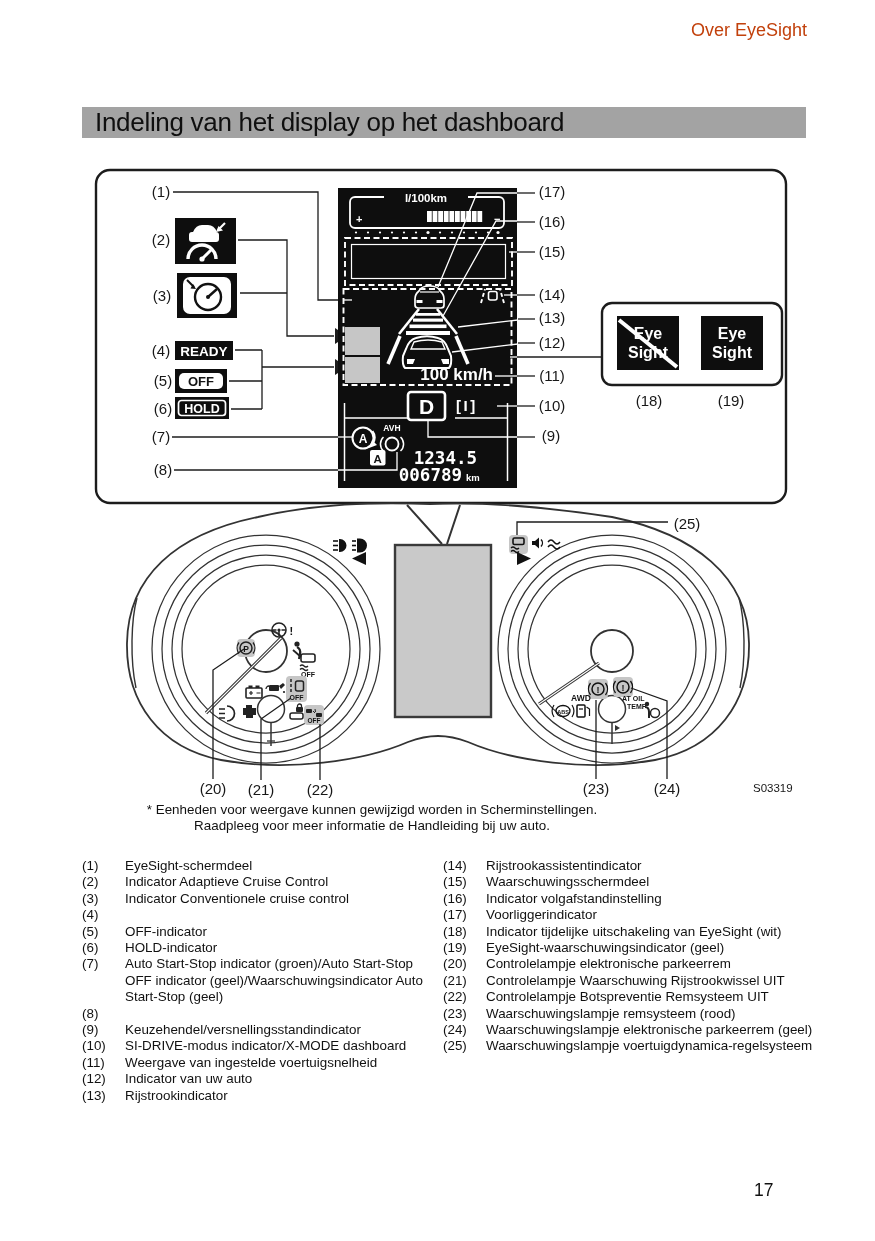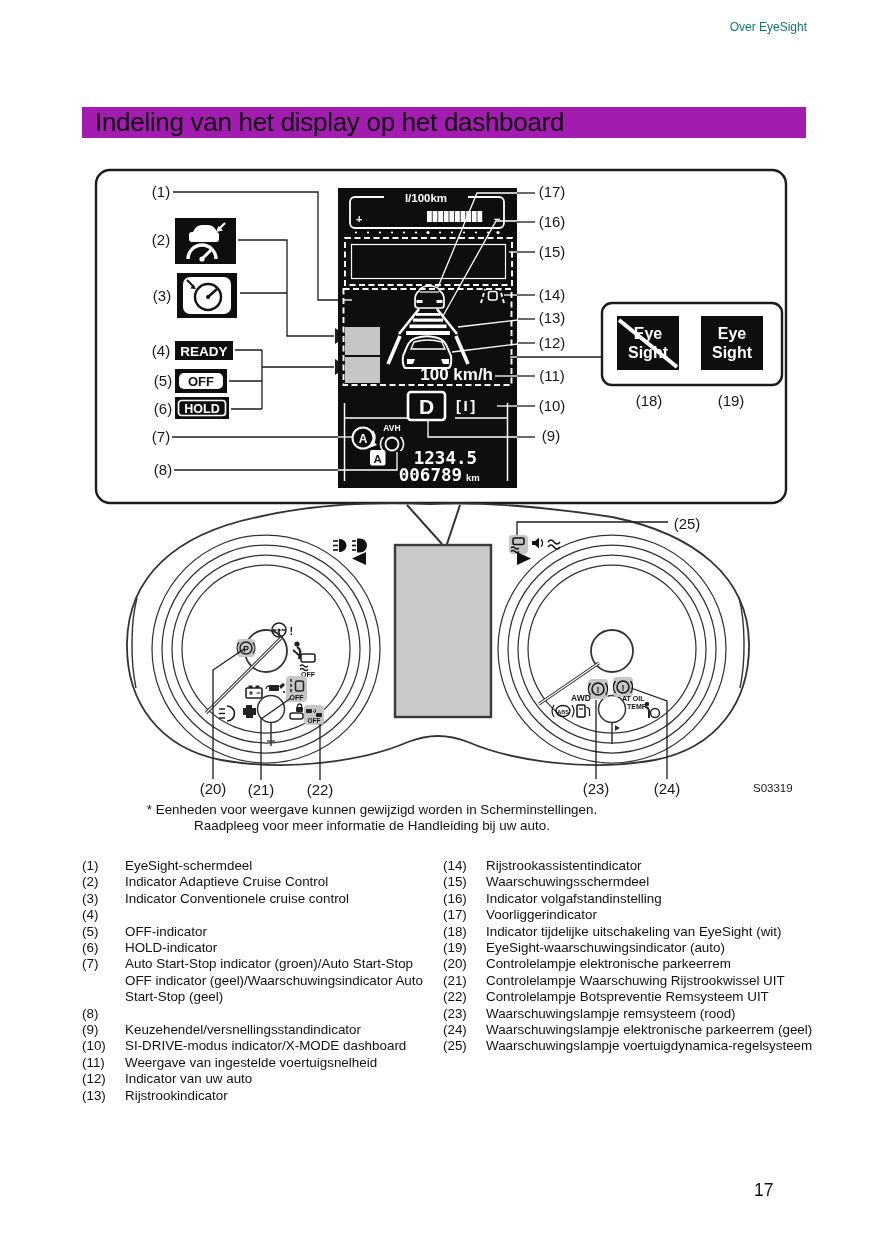--- a/index.html
+++ b/index.html
@@ -1,19 +1,19 @@
 <!DOCTYPE html>
 <html><head>
 <meta charset="utf-8">
 <style>
   html,body{margin:0;padding:0;background:#fff;}
   #page{position:relative;width:875px;height:1241px;background:#fff;overflow:hidden;
         font-family:"Liberation Sans",sans-serif;color:#171717;}
-  .hdr{position:absolute;top:20px;right:68px;font-size:12px;color:#0f766e;}
-  .titlebar{position:absolute;left:82px;top:107px;width:724px;height:31px;background:#a21caf;}
+  .hdr{position:absolute;top:20px;right:68px;font-size:18px;color:#c2410c;}
+  .titlebar{position:absolute;left:82px;top:107px;width:724px;height:31px;background:#a3a3a3;}
   .titlebar span{display:block;padding-left:13px;font-size:26px;line-height:31px;color:#0f0f0f;
         letter-spacing:-0.3px;}
   .footnote{position:absolute;left:0;top:802px;width:744px;text-align:center;font-size:13.4px;
         line-height:16.4px;color:#111;}
   .legend{position:absolute;top:858px;left:0;width:875px;font-size:13.4px;line-height:16.4px;color:#111;}
   .lcol{position:absolute;top:0;}
   .lcol.left{left:82px;width:360px;}
   .lcol.right{left:443px;width:372px;}
   .lrow{display:flex;align-items:flex-start;}
   .ln{flex:0 0 37px;}
@@ -544,21 +544,21 @@
       <div class="lrow">
           <span class="ln">(17)</span>
           <span class="lt">Voorliggerindicator</span>
         </div>
       <div class="lrow">
           <span class="ln">(18)</span>
           <span class="lt">Indicator tijdelijke uitschakeling van EyeSight (wit)</span>
         </div>
       <div class="lrow">
           <span class="ln">(19)</span>
-          <span class="lt">EyeSight-waarschuwingsindicator (auto)</span>
+          <span class="lt">EyeSight-waarschuwingsindicator (geel)</span>
         </div>
       <div class="lrow">
           <span class="ln">(20)</span>
           <span class="lt">Controlelampje elektronische parkeerrem</span>
         </div>
       <div class="lrow">
           <span class="ln">(21)</span>
           <span class="lt">Controlelampje Waarschuwing Rijstrookwissel UIT</span>
         </div>
       <div class="lrow">

